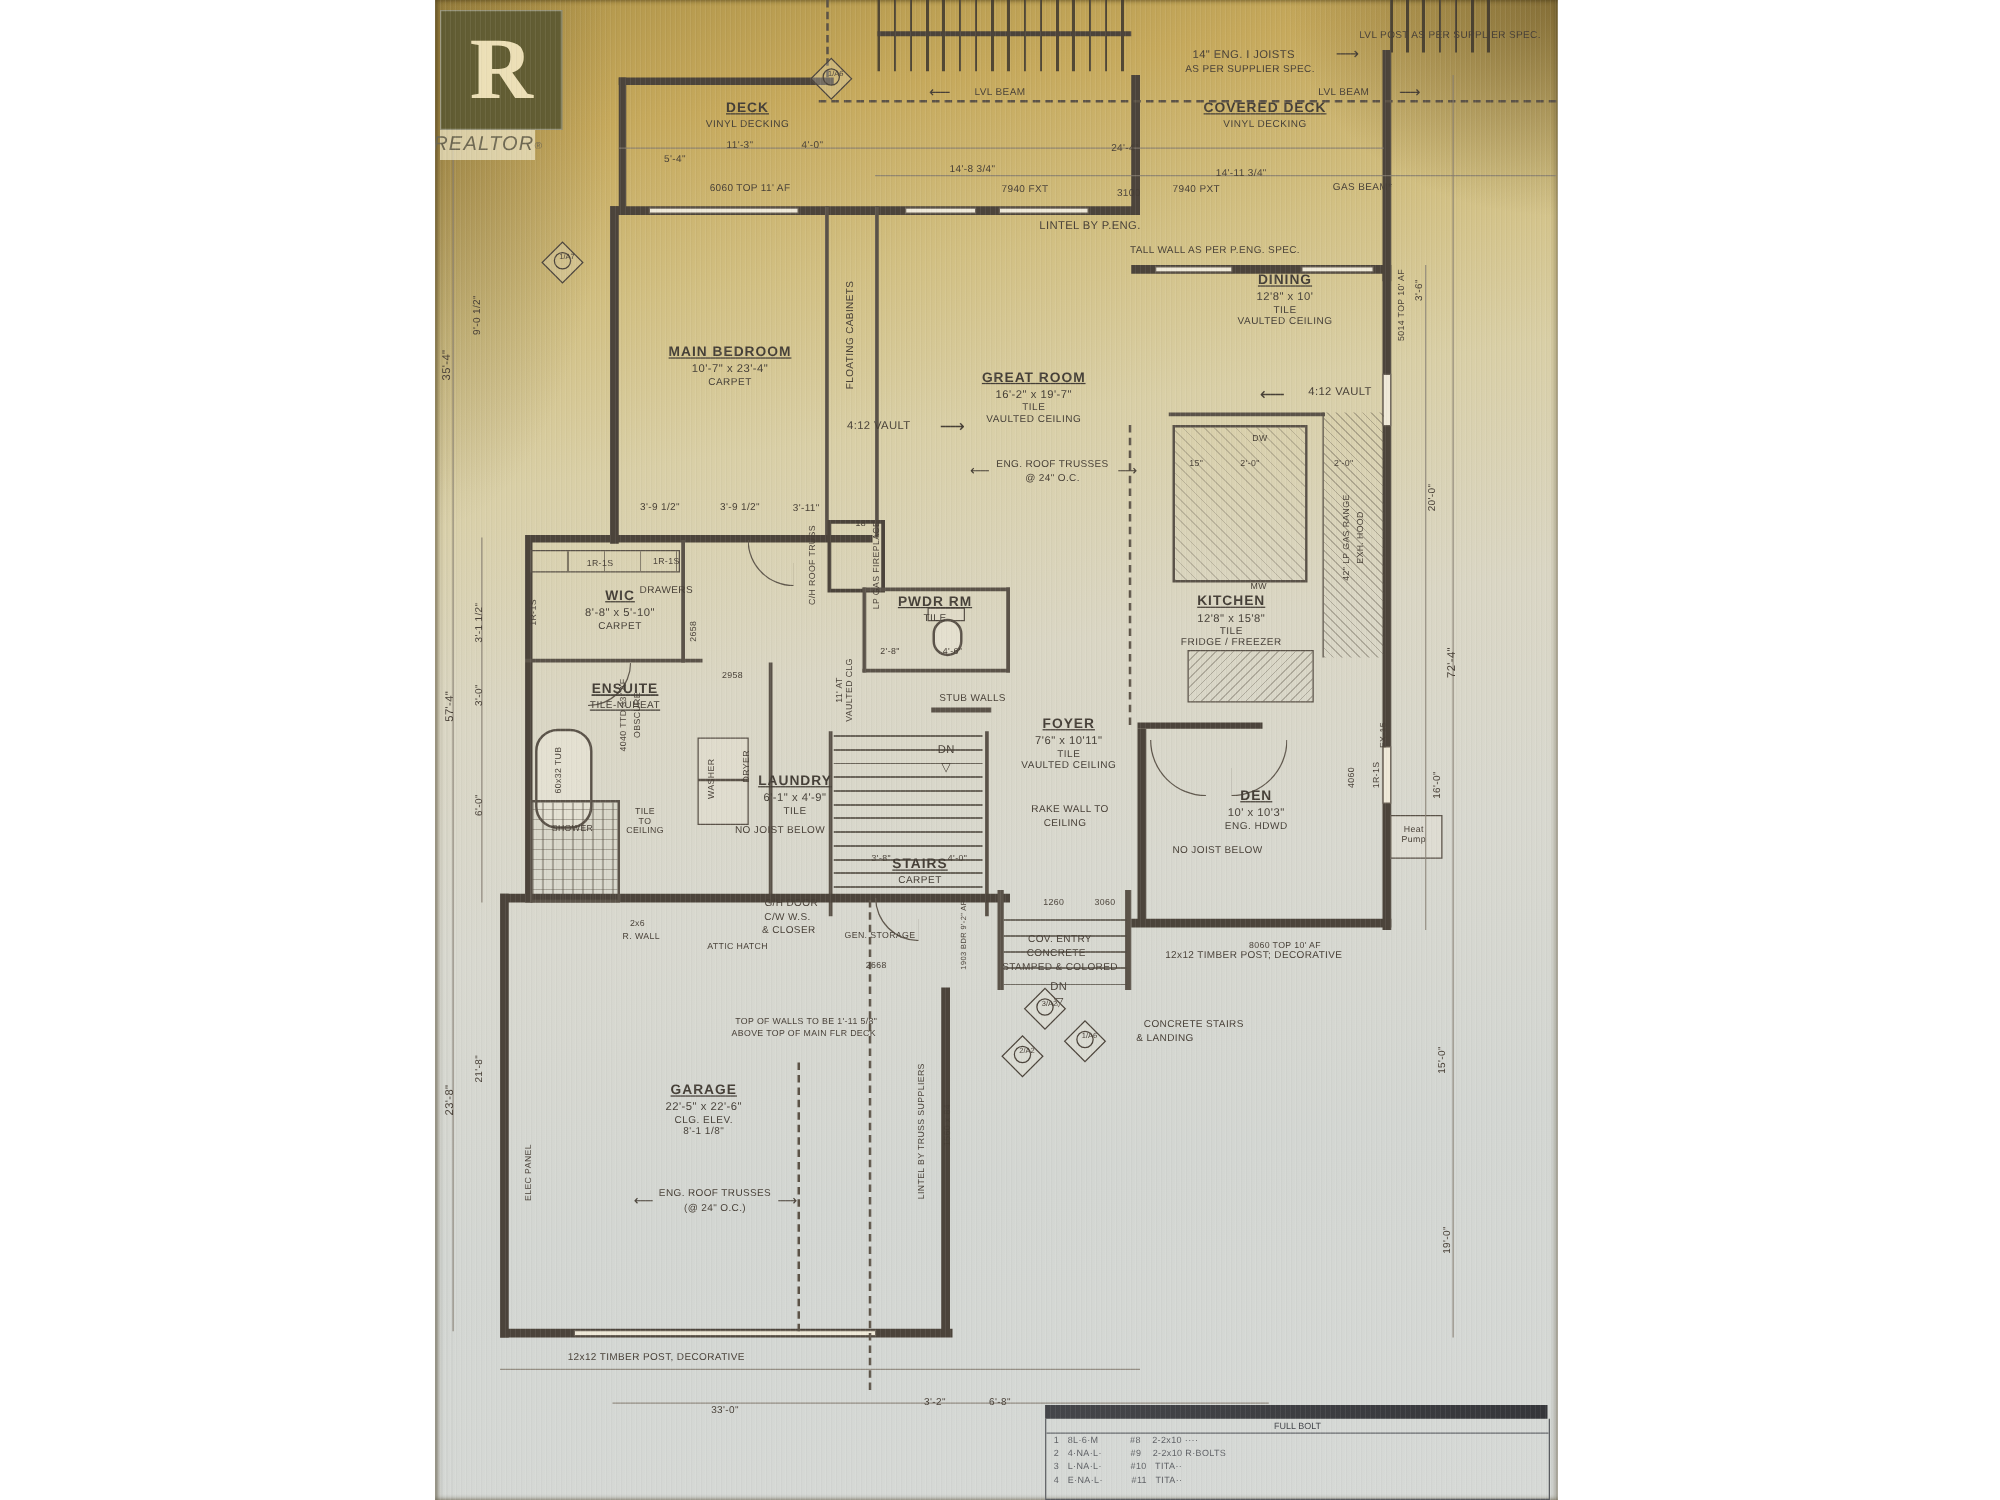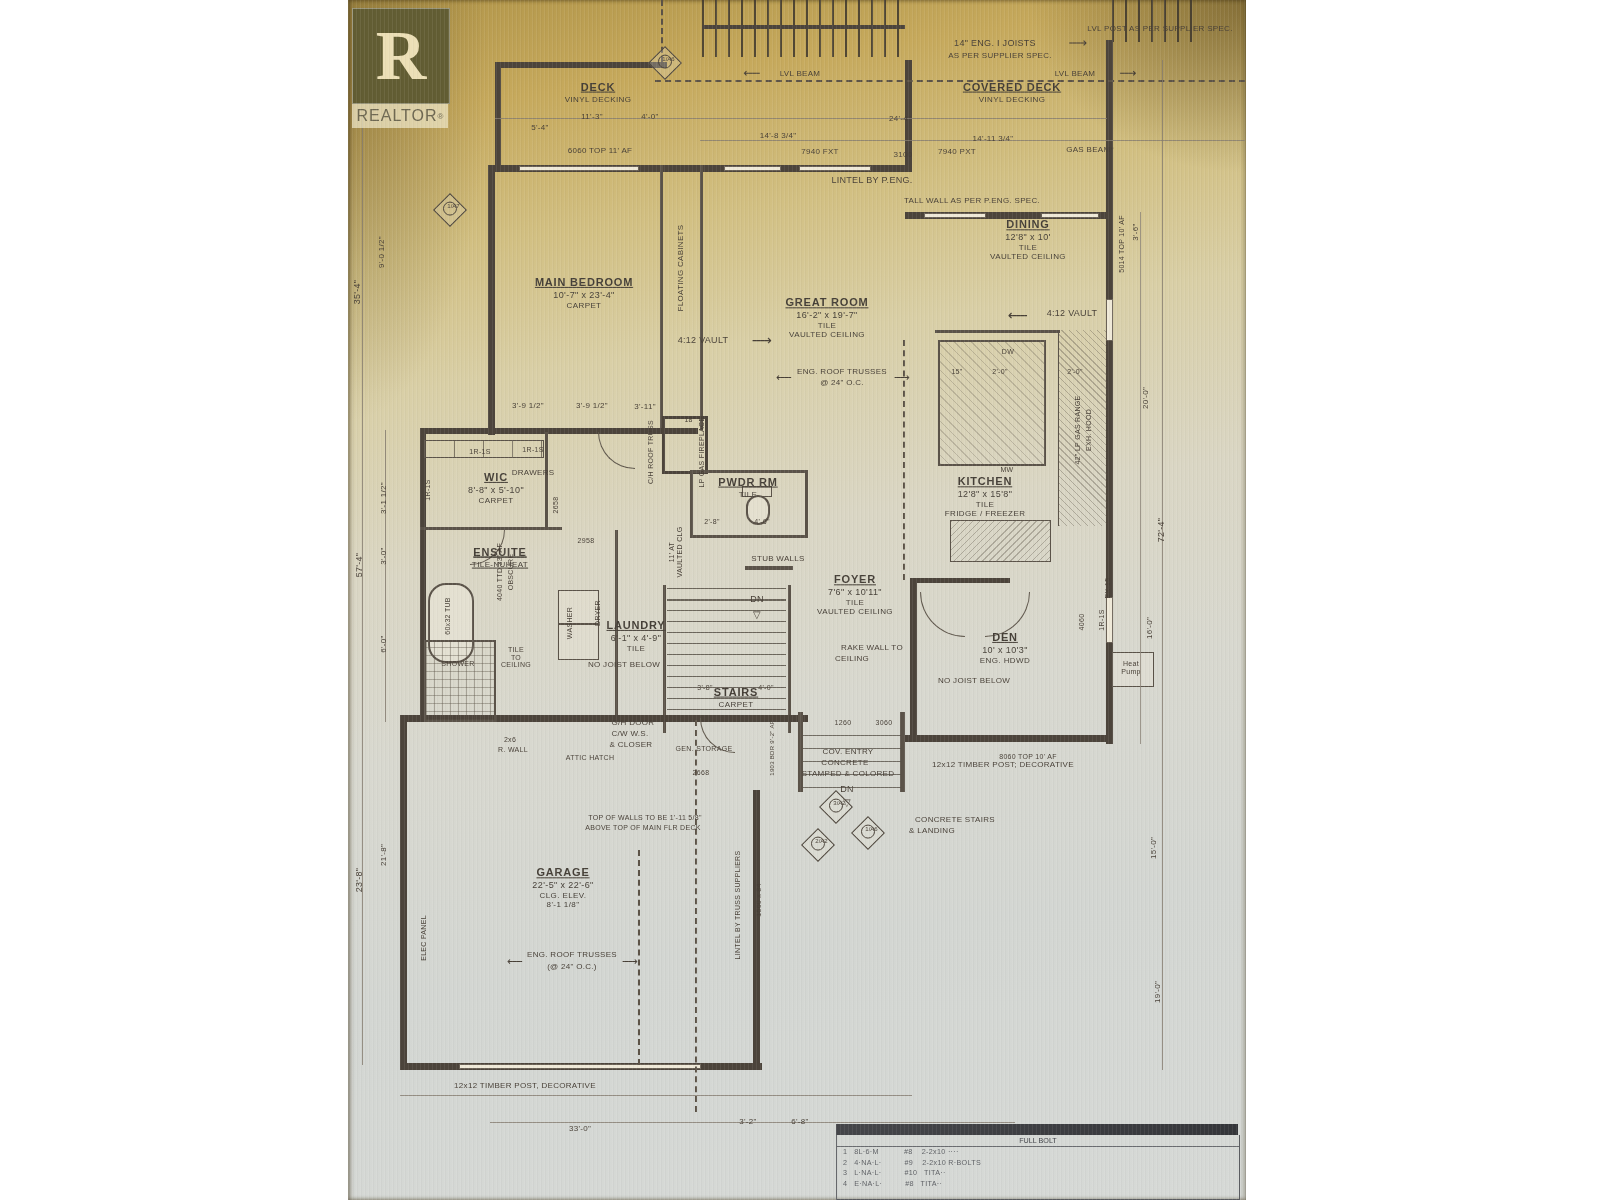--- a/index.html
+++ b/index.html
@@ -58,22 +58,22 @@
   .sym .c{position:absolute;left:3px;top:3px;width:12px;height:12px;border:1.2px solid #4c443b;
     border-radius:50%;transform:rotate(-45deg);}
   .sym .t{position:absolute;left:0;top:3px;width:22px;text-align:center;transform:rotate(-45deg);
     font-size:6px;color:#4c443b;line-height:1;}
   
   .watermark{position:absolute;left:4px;top:8px;width:96px;}
   .wm-box{width:96px;height:94px;background:#625d33;border:1px solid rgba(255,255,255,.35);
     display:flex;align-items:center;justify-content:center;}
   .wm-box span{font-family:"Liberation Serif", serif;font-weight:bold;font-size:70px;
     color:#ecdfb6;line-height:1;}
-  .wm-band{width:96px;height:24px;background:rgba(236,228,196,.75);display:flex;
-    align-items:center;justify-content:center;}
+  .wm-band{width:76px;height:24px;background:rgba(236,228,196,.75);display:flex;
+    align-items:center;justify-content:center;font-style:italic;}
   .wm-band span{font-size:16px;color:#6e6852;letter-spacing:1px;}
   .wm-band sup{font-size:8px;color:#6e6852;}
   
   .bar{position:absolute;height:11px;background:linear-gradient(90deg,#45464a,#35363a);}
   .bar-left{left:488px;top:1124px;width:402px;}
   #tbl-left{position:absolute;left:488px;top:1135px;width:402px;border:1px solid #5a5c60;
     border-top:none;height:64px;overflow:hidden;}
   .trow{font-size:7.2px;color:#4a4c52;white-space:pre;line-height:10.5px;opacity:.85;
     letter-spacing:.3px;padding-left:6px;}
   .thead{text-align:center;font-size:7.2px;color:#42444a;line-height:11px;
@@ -238,21 +238,21 @@
         <div class="ann" style="left: 276px; top: 665px; font-size: 8px;">NO JOIST BELOW</div>
         <div class="ann v" style="left: 328px; top: 552px; font-size: 7px;">11' AT
 VAULTED CLG</div>
         <div class="ann" style="left: 430px; top: 559px; font-size: 8px;">STUB WALLS</div>
         <div class="ann" style="left: 364px; top: 522px; font-size: 7px;">2'-8"</div>
         <div class="ann" style="left: 414px; top: 522px; font-size: 7px;">4'-6"</div>
         <div class="ann" style="left: 409px; top: 600px; font-size: 9px;">DN</div>
         <div class="ann" style="left: 409px; top: 614px; font-size: 10px;">▽</div>
         <div class="ann" style="left: 357px; top: 688px; font-size: 7px;">3'-8"</div>
         <div class="ann" style="left: 418px; top: 688px; font-size: 7px;">4'-0"</div>
-        <div class="ann" style="left: 508px; top: 648px; font-size: 8px; margin-left: 16px;">RAKE WALL TO</div>
+        <div class="ann" style="left: 508px; top: 648px; font-size: 8px;">RAKE WALL TO</div>
         <div class="ann" style="left: 504px; top: 659px; font-size: 8px;">CEILING</div>
         <div class="ann" style="left: 626px; top: 681px; font-size: 8px;">NO JOIST BELOW</div>
         <div class="ann v" style="left: 760px; top: 588px; font-size: 7px;">EX-15</div>
         <div class="ann v" style="left: 734px; top: 622px; font-size: 7px;">4060</div>
         <div class="ann v" style="left: 754px; top: 620px; font-size: 7px;">1R-1S</div>
         <div class="ann" style="left: 783px; top: 668px; font-size: 7px;">Heat
 Pump</div>
         <div class="ann v" style="left: 774px; top: 244px; font-size: 7px;">5014 TOP 10' AF</div>
         <div class="ann" style="left: 660px; top: 352px; font-size: 7px;">DW</div>
         <div class="ann" style="left: 659px; top: 470px; font-size: 7px;">MW</div>
@@ -343,18 +343,18 @@
       </div>
     </div>
 
     <div class="bar bar-left"></div>
 
     <div id="tbl-left">
         <div class="thead">FULL BOLT</div>
         <div class="trow">1   8L·6·M           #8    2-2x10 ····</div>
         <div class="trow">2   4·NA·L·          #9    2-2x10 R·BOLTS</div>
         <div class="trow">3   L·NA·L·          #10   TITA··</div>
-        <div class="trow">4   E·NA·L·          #8   TITA··</div>
+        <div class="trow">4   E·NA·L·          #11   TITA··</div>
       </div>
 
     <div class="texture"></div>
   </div>
 </div>
 
 </body></html>

